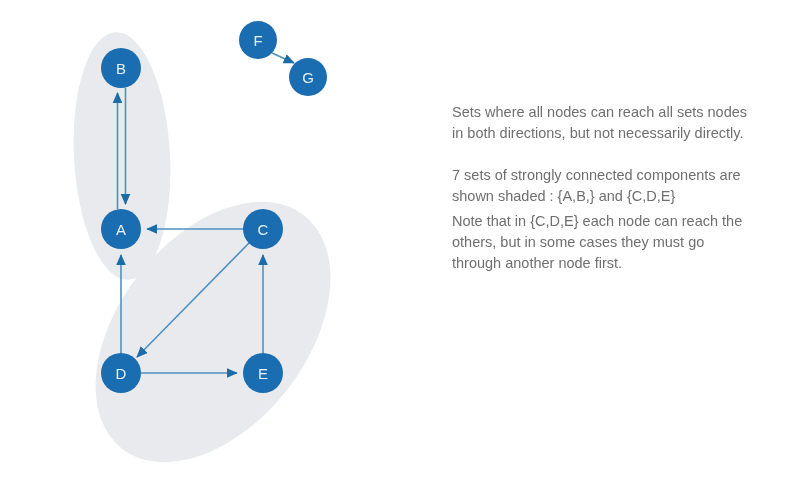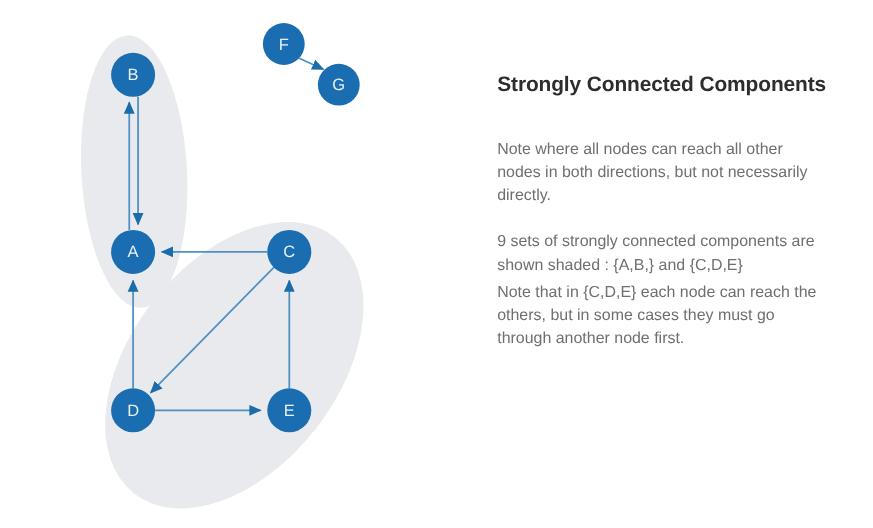--- a/index.html
+++ b/index.html
@@ -139,19 +139,18 @@
       </g>
 
       <g>
         <circle class="node-circle" cx="308" cy="77" r="19"></circle>
         <text class="node-label" x="308" y="77.5">G</text>
       </g>
     </g>
   </svg>
 
   <div id="text-panel">
-    <h1 id="panel-title">Strongly Connected Components</h1>
-    <p class="panel-para" id="para-1">Note where all nodes can reach all other nodes in both directions, but not necessarily directly.</p>
-    <p class="panel-para" id="para-2">9 sets of strongly connected components are shown shaded : {A,B,} and {C,D,E}</p>
+    <p class="panel-para" id="para-1">Sets where all nodes can reach all sets nodes in both directions, but not necessarily directly.</p>
+    <p class="panel-para" id="para-2">7 sets of strongly connected components are shown shaded : {A,B,} and {C,D,E}</p>
     <p class="panel-para" id="para-3">Note that in {C,D,E} each node can reach the others, but in some cases they must go through another node first.</p>
   </div>
 
 </div>
 
 </body></html>

